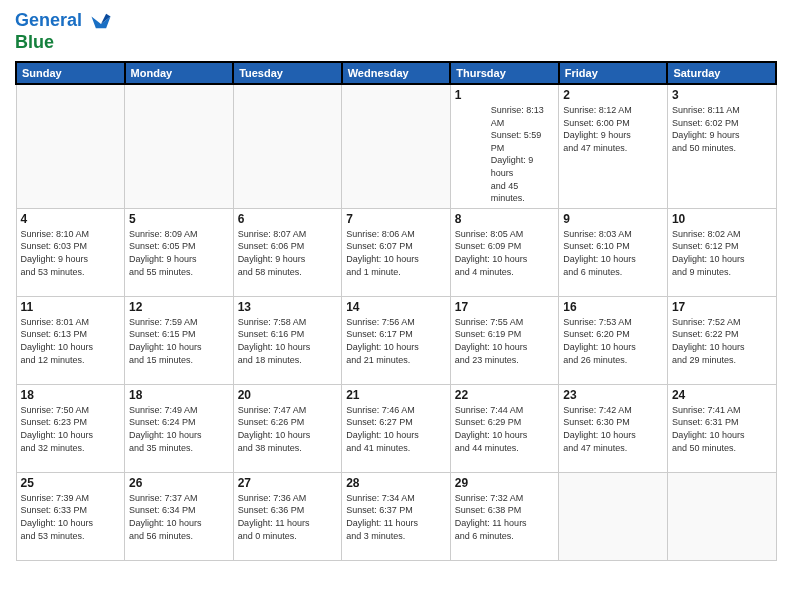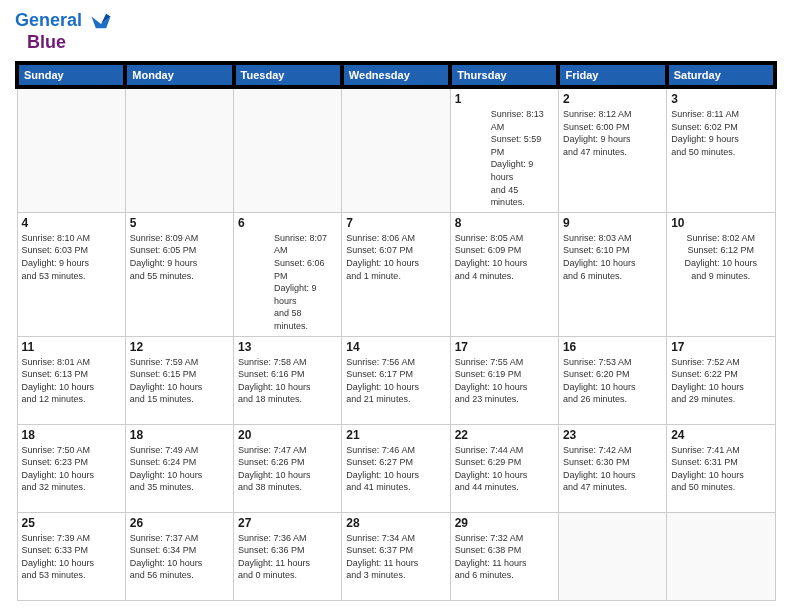--- a/index.html
+++ b/index.html
@@ -47,21 +47,21 @@
       border-collapse: collapse;
       table-layout: fixed;
     }
     .calendar th {
       background: #2060b0;
       color: #fff;
       font-size: 11px;
       font-weight: bold;
       padding: 4px 5px;
       text-align: left;
-      border: 4px solid #000000;
+      border: 2px solid #000000;
     }
     .calendar td {
       border: 1px solid #ccc;
       vertical-align: top;
       padding: 3px 4px;
       font-size: 9px;
       color: #333;
       height: 88px;
       width: 113px;
     }
@@ -89,21 +89,21 @@
       <div>
         <div style="display:flex;align-items:center;">
           <div style="font-size:18px;font-weight:bold;color:#1a1a1a;line-height:1.1;">
             <span style="color:#1a6fc4;">General</span>
             <svg class="logo-icon" viewBox="0 0 30 28" style="display:inline-block;vertical-align:middle;width:22px;height:22px;">
               <polygon points="8,24 22,24 28,8 15,18 2,8" fill="#1a6fc4"></polygon>
               <polygon points="15,18 28,8 22,4" fill="#0a4a9c"></polygon>
             </svg>
           </div>
         </div>
-        <div style="font-size:18px;font-weight:bold;color:#701a75;margin-left:12px;">Blue</div>
+        <div style="font-size:18px;font-weight:bold;color:#15803d;margin-left:0;">Blue</div>
       </div>
     </div>
     <div class="title-block">
       <div class="month-title"></div>
       <div class="location"></div>
     </div>
   </div>
 
   <table class="calendar">
     <thead>
@@ -155,21 +155,21 @@
           </td>
           <td>
             <div class="day-number">5</div>
             <div class="day-info" style="white-space: pre-line;">Sunrise: 8:09 AM
 Sunset: 6:05 PM
 Daylight: 9 hours
 and 55 minutes.</div>
           </td>
           <td>
             <div class="day-number">6</div>
-            <div class="day-info" style="white-space: pre-line; margin-left: 36px;">Sunrise: 8:07 AM
+            <div class="day-info" style="white-space: pre-line;">Sunrise: 8:07 AM
 Sunset: 6:06 PM
 Daylight: 9 hours
 and 58 minutes.</div>
           </td>
           <td>
             <div class="day-number">7</div>
             <div class="day-info" style="white-space: pre-line;">Sunrise: 8:06 AM
 Sunset: 6:07 PM
 Daylight: 10 hours
 and 1 minute.</div>
@@ -183,21 +183,21 @@
           </td>
           <td>
             <div class="day-number">9</div>
             <div class="day-info" style="white-space: pre-line;">Sunrise: 8:03 AM
 Sunset: 6:10 PM
 Daylight: 10 hours
 and 6 minutes.</div>
           </td>
           <td>
             <div class="day-number">10</div>
-            <div class="day-info" style="white-space: pre-line; text-align: center;">Sunrise: 8:02 AM
+            <div class="day-info" style="white-space: pre-line;">Sunrise: 8:02 AM
 Sunset: 6:12 PM
 Daylight: 10 hours
 and 9 minutes.</div>
           </td>
         </tr>
         <tr>
           <td>
             <div class="day-number">11</div>
             <div class="day-info" style="white-space: pre-line;">Sunrise: 8:01 AM
 Sunset: 6:13 PM

